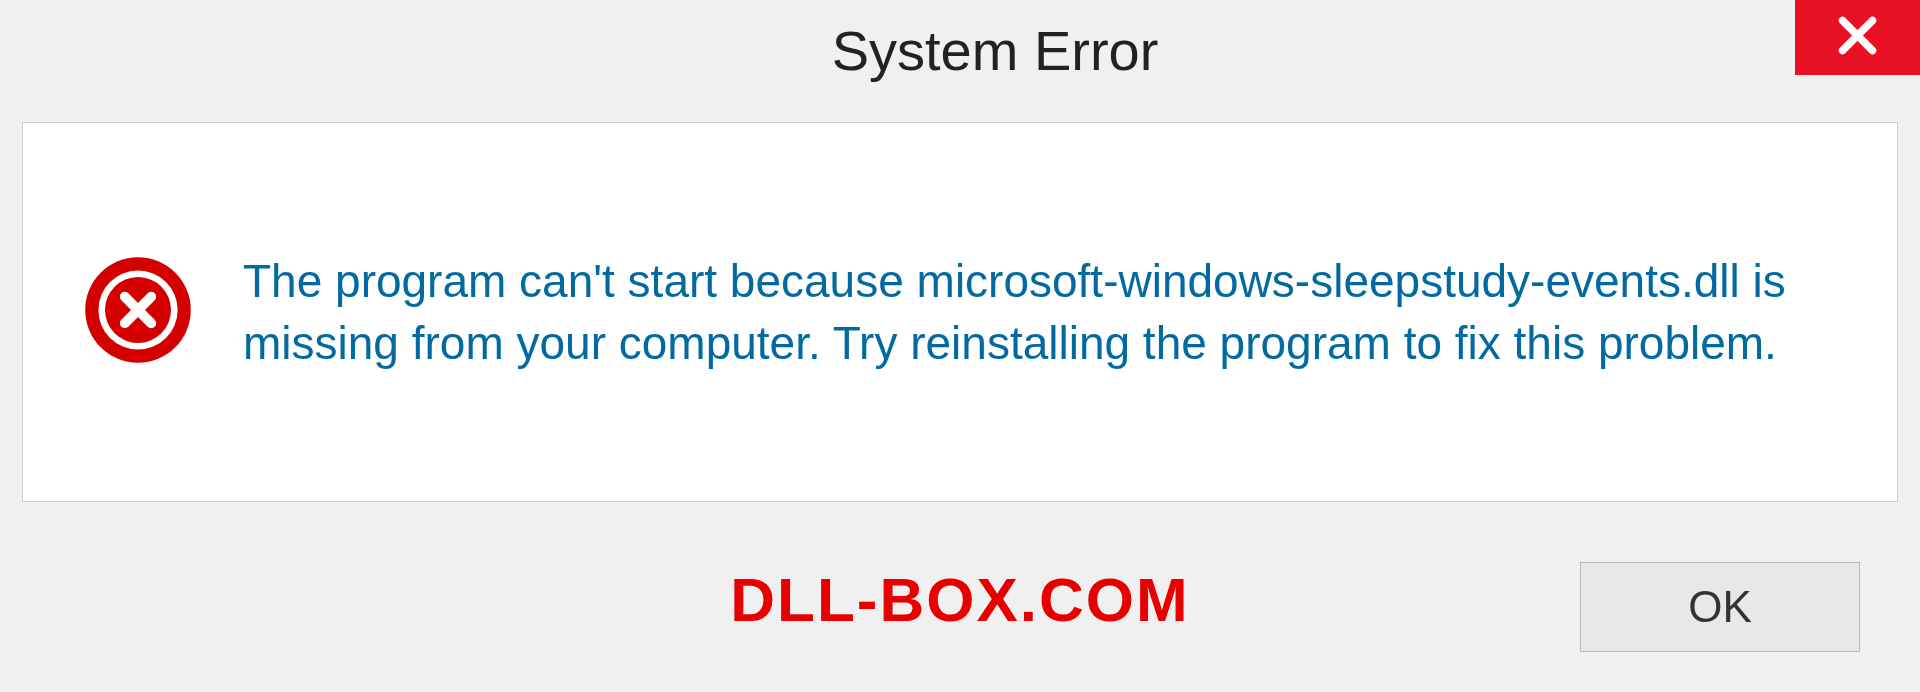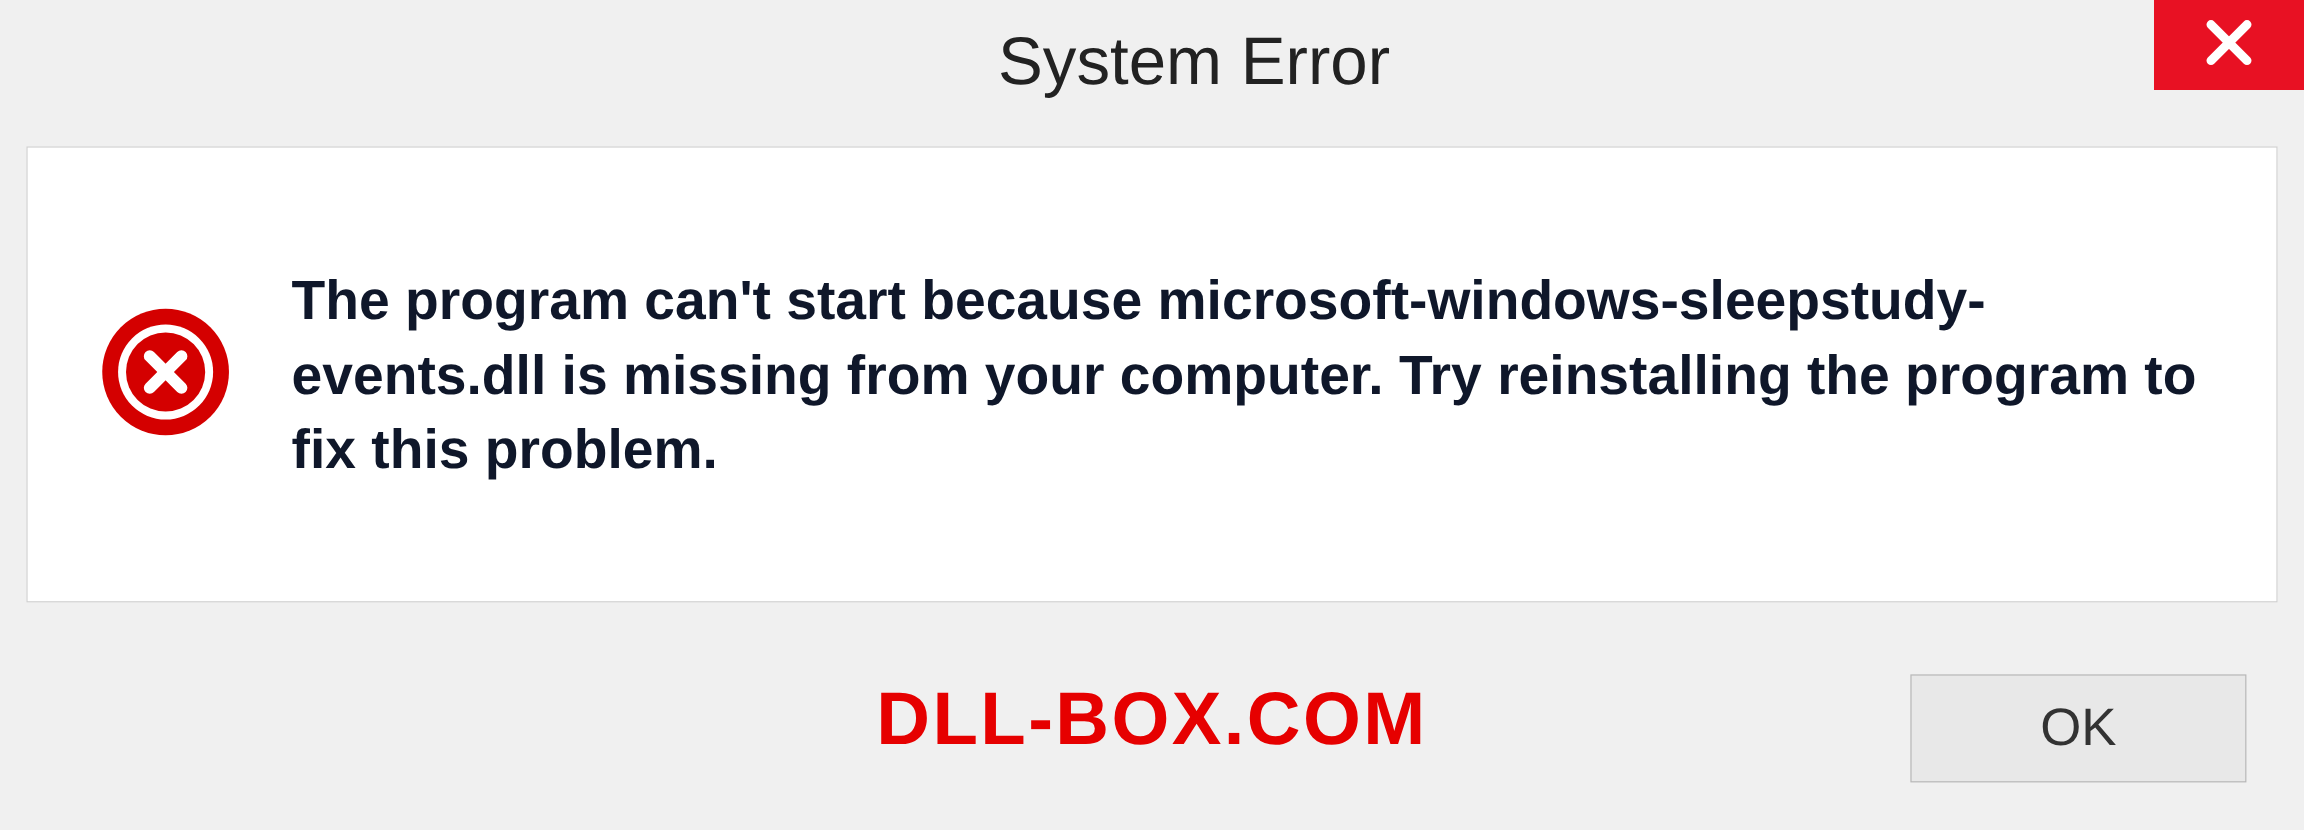--- a/index.html
+++ b/index.html
@@ -64,32 +64,32 @@
       flex-shrink: 0;
       margin-right: 50px;
     }
     .error-icon svg {
       width: 110px;
       height: 110px;
     }
     .message-text {
       font-size: 46px;
       line-height: 1.35;
-      color: #0f172a;
-      font-weight: 700;
+      color: #0369a1;
+      font-weight: 400;
     }
     .footer {
       position: absolute;
       bottom: 40px;
       left: 0;
       right: 0;
       display: flex;
       align-items: center;
       justify-content: flex-end;
-      padding: 0 48px;
+      padding: 0 60px;
     }
     .watermark {
       position: absolute;
       left: 50%;
       transform: translateX(-50%);
       font-size: 62px;
       font-weight: 800;
       color: #e60000;
       letter-spacing: 2px;
       font-family: Arial, sans-serif;

